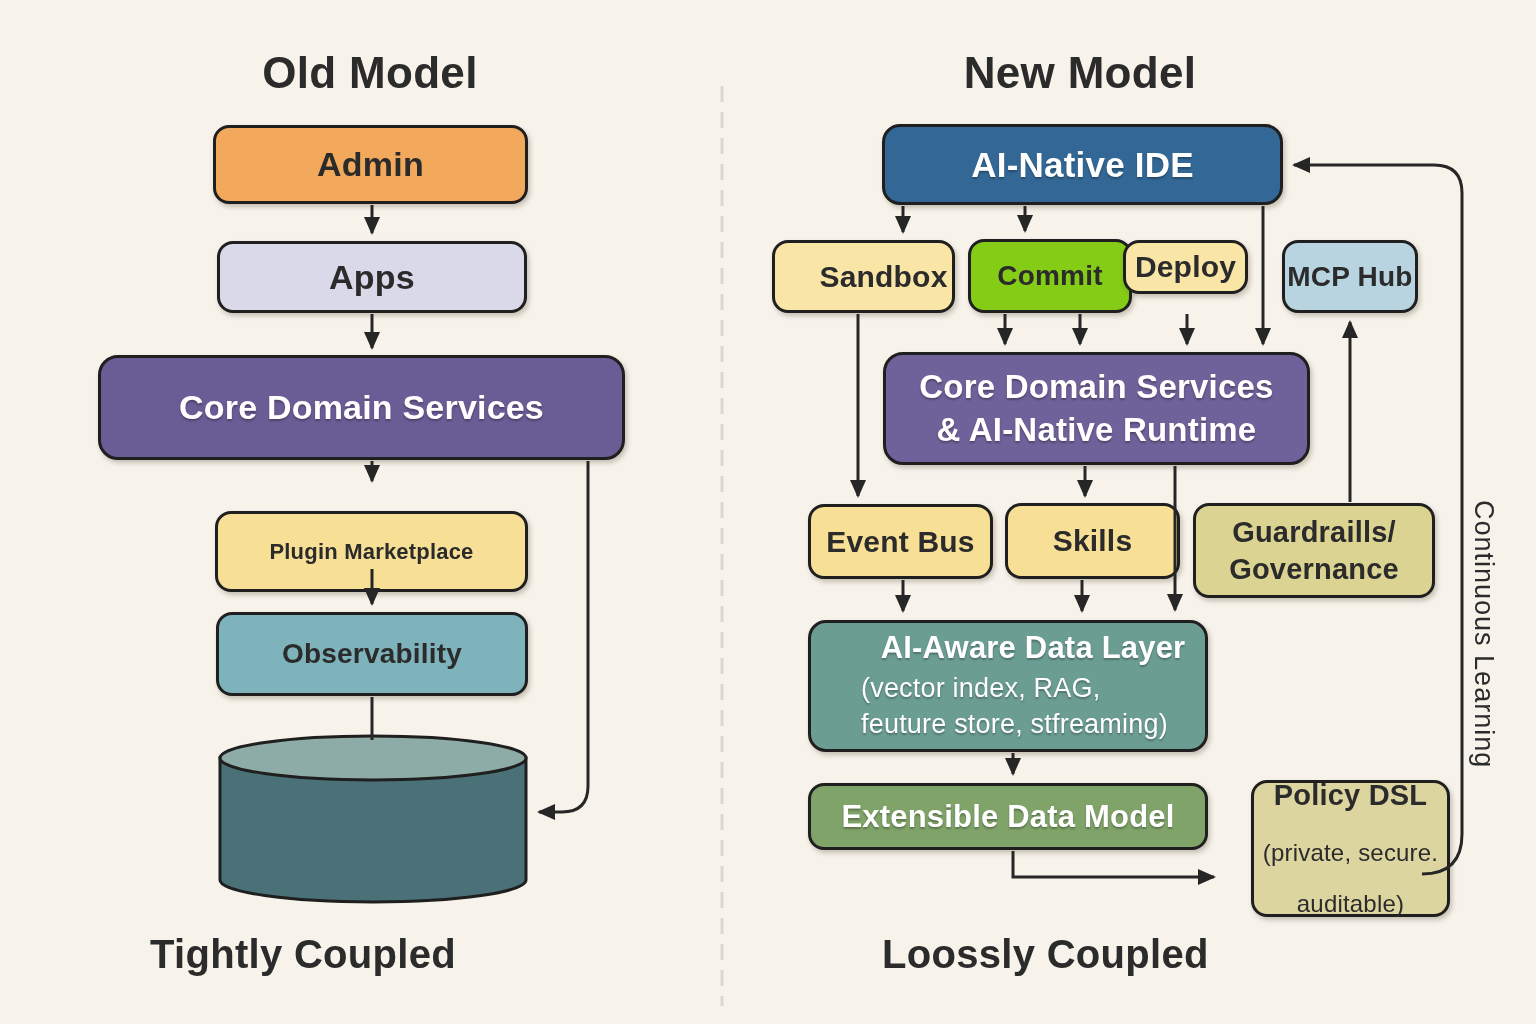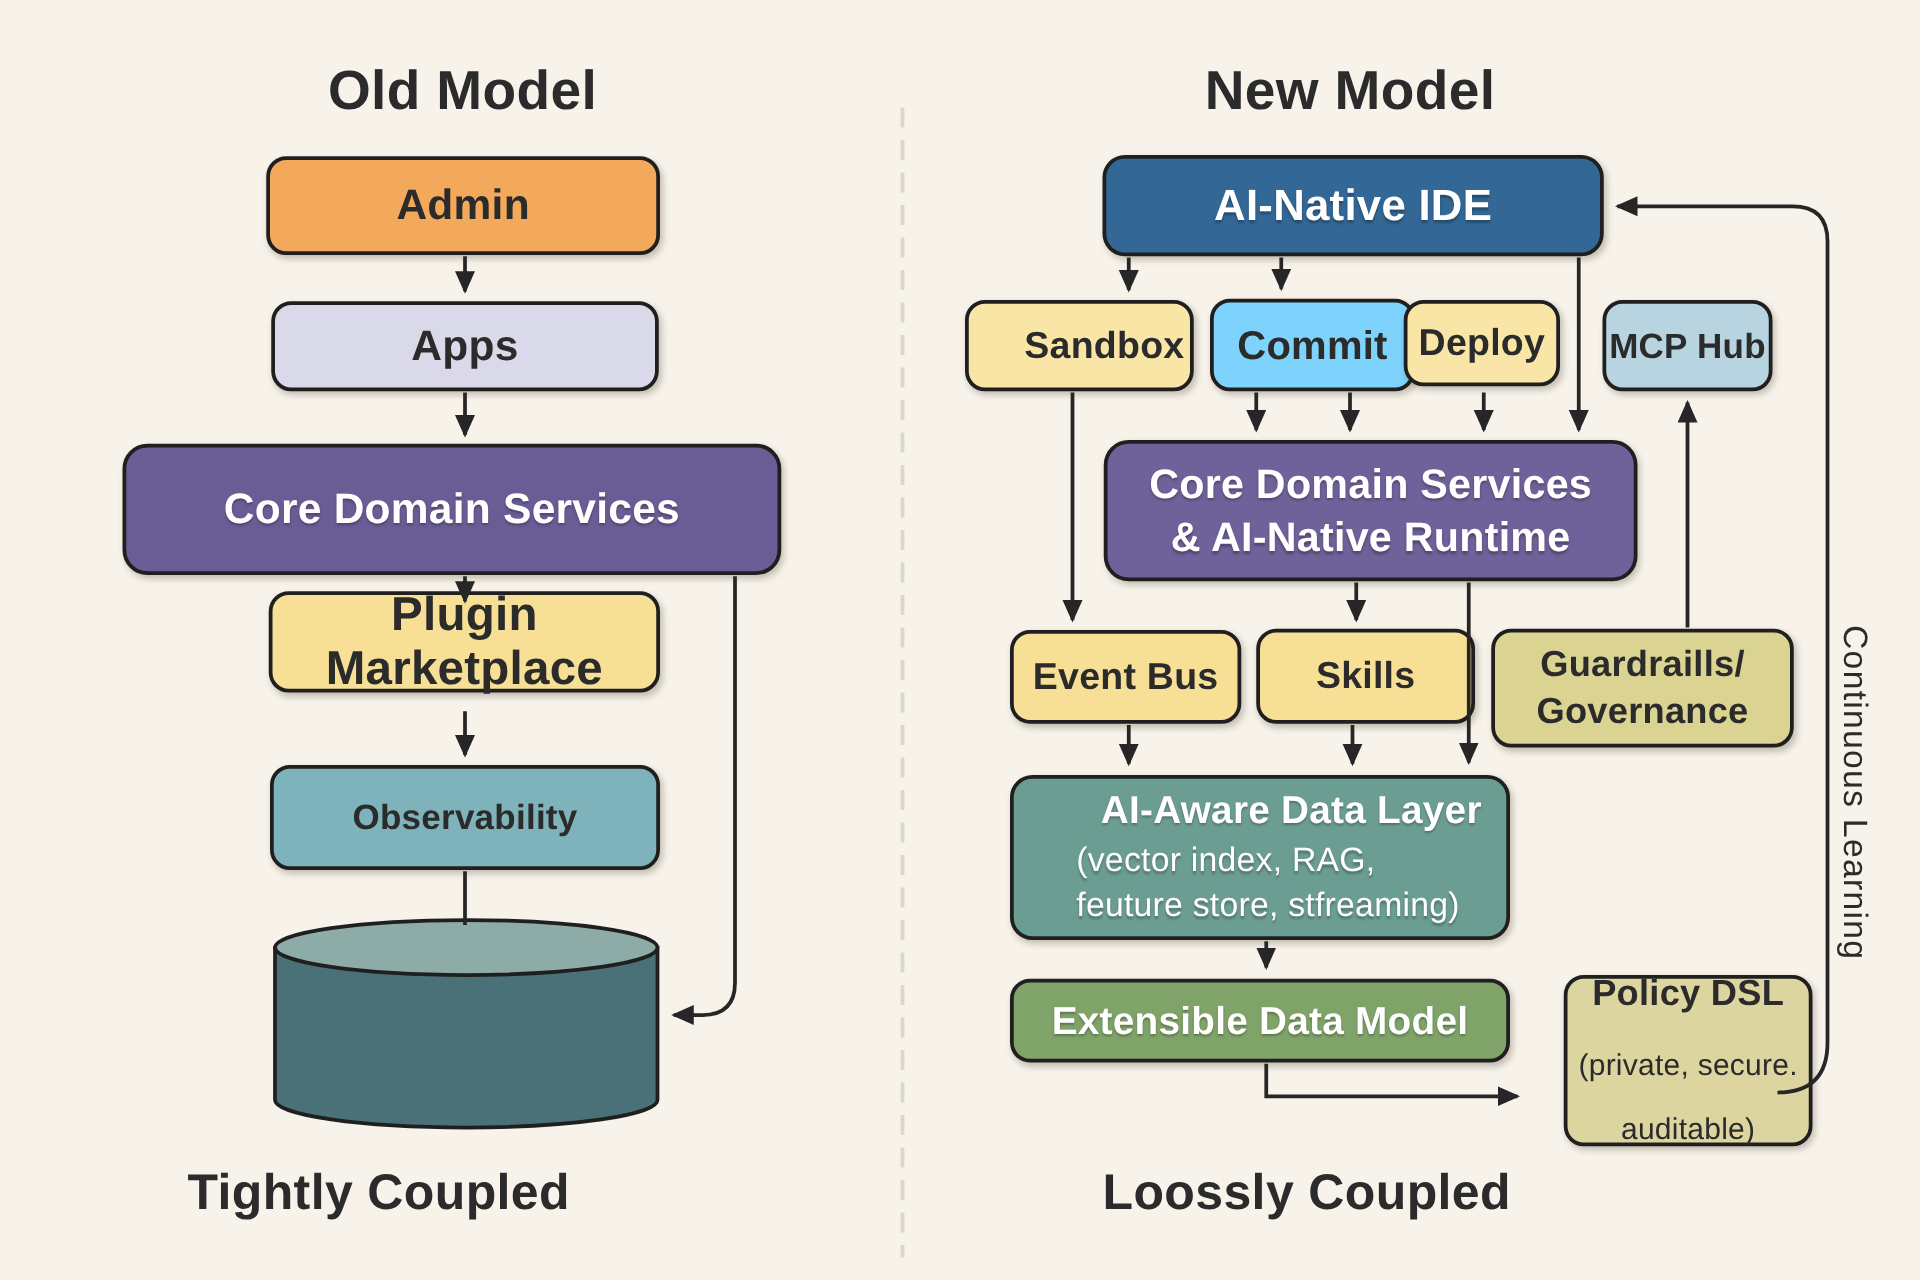--- a/index.html
+++ b/index.html
@@ -12,32 +12,32 @@
   .title{position:absolute;z-index:3;font-size:44px;font-weight:700;text-align:center;letter-spacing:.3px;}
   .caption{position:absolute;z-index:3;font-size:40px;font-weight:700;letter-spacing:.3px;}
   .side-label{position:absolute;z-index:3;writing-mode:vertical-rl;font-size:27px;font-weight:400;
               letter-spacing:1px;color:#2B2B2B;}
 
   
   .t-old{left:170px;top:48px;width:400px;}
   .n-admin{left:213px;top:125px;width:315px;height:79px;background:#F3A95B;font-size:34px;}
   .n-apps{left:217px;top:241px;width:310px;height:72px;background:#DAD9EA;font-size:34px;}
   .n-cds{left:98px;top:355px;width:527px;height:105px;background:#6A5C95;font-size:34px;border-radius:20px;}
-  .n-plugin{left:215px;top:473px;width:313px;height:81px;background:#F7E096;font-size:38px;}
+  .n-plugin{left:215px;top:511px;width:313px;height:81px;background:#F7E096;font-size:22px;}
   .n-observ{left:216px;top:612px;width:312px;height:84px;background:#7FB3BC;font-size:28px;}
   .cyl-text{position:absolute;z-index:4;left:217px;top:797px;width:313px;text-align:center;
             font-size:33px;font-weight:700;line-height:1.25;}
   .c-tight{left:150px;top:932px;width:400px;}
 
   
   .t-new{left:880px;top:48px;width:400px;}
   .n-ide{left:882px;top:124px;width:401px;height:81px;background:#336896;font-size:35px;border-radius:18px;}
   .n-sandbox{left:772px;top:240px;width:183px;height:73px;background:#F9E6A6;font-size:30px;padding-left:40px;}
-  .n-commit{left:968px;top:239px;width:164px;height:74px;background:#7dd3fc;font-size:32px;}
-  .n-deploy{left:1123px;top:240px;width:125px;height:69px;background:#F9E6A6;font-size:30px;}
+  .n-commit{left:968px;top:239px;width:164px;height:74px;background:#84cc16;font-size:28px;}
+  .n-deploy{left:1123px;top:240px;width:125px;height:54px;background:#F9E6A6;font-size:30px;}
   .n-mcp{left:1282px;top:240px;width:136px;height:73px;background:#B7D4E0;font-size:28px;}
   .n-cdsr{left:883px;top:352px;width:427px;height:113px;background:#6F6199;font-size:33px;line-height:1.3;border-radius:20px;}
   .n-eventbus{left:808px;top:504px;width:185px;height:75px;background:#F7E096;font-size:30px;}
   .n-skills{left:1005px;top:503px;width:175px;height:76px;background:#F7E096;font-size:30px;}
   .n-guard{left:1193px;top:503px;width:242px;height:95px;background:#DBD392;font-size:29px;line-height:1.25;}
   .n-dlayer{left:808px;top:620px;width:400px;height:132px;background:#6C9D93;border-radius:18px;
             align-items:center;padding-left:50px;}
   .dl-title{width:100%;text-align:center;font-size:31px;font-weight:700;margin-bottom:4px;}
   .dl-sub{width:100%;text-align:left;font-size:27px;font-weight:400;line-height:1.35;}
   .n-edm{left:808px;top:783px;width:400px;height:67px;background:#7FA369;font-size:31px;}

